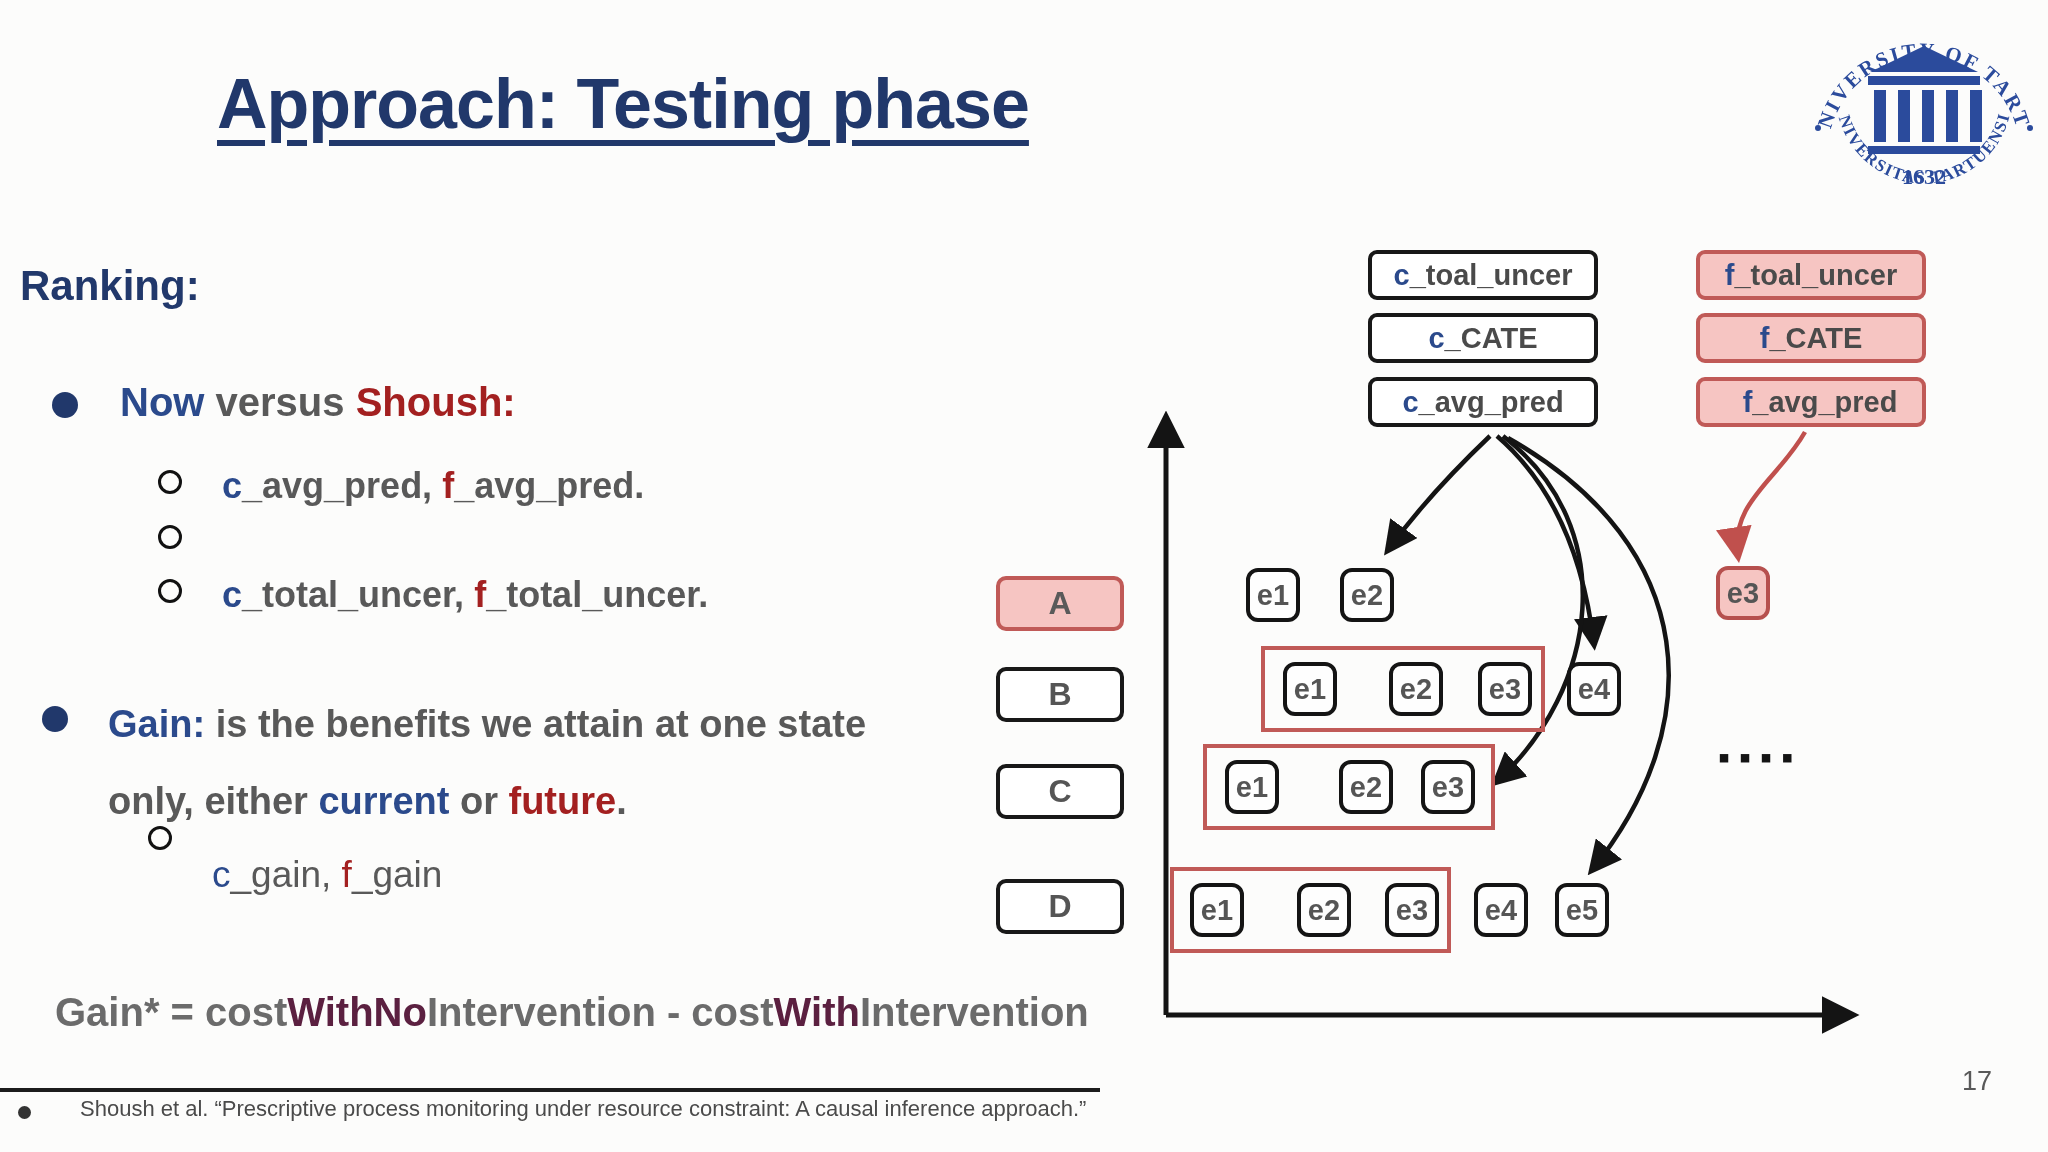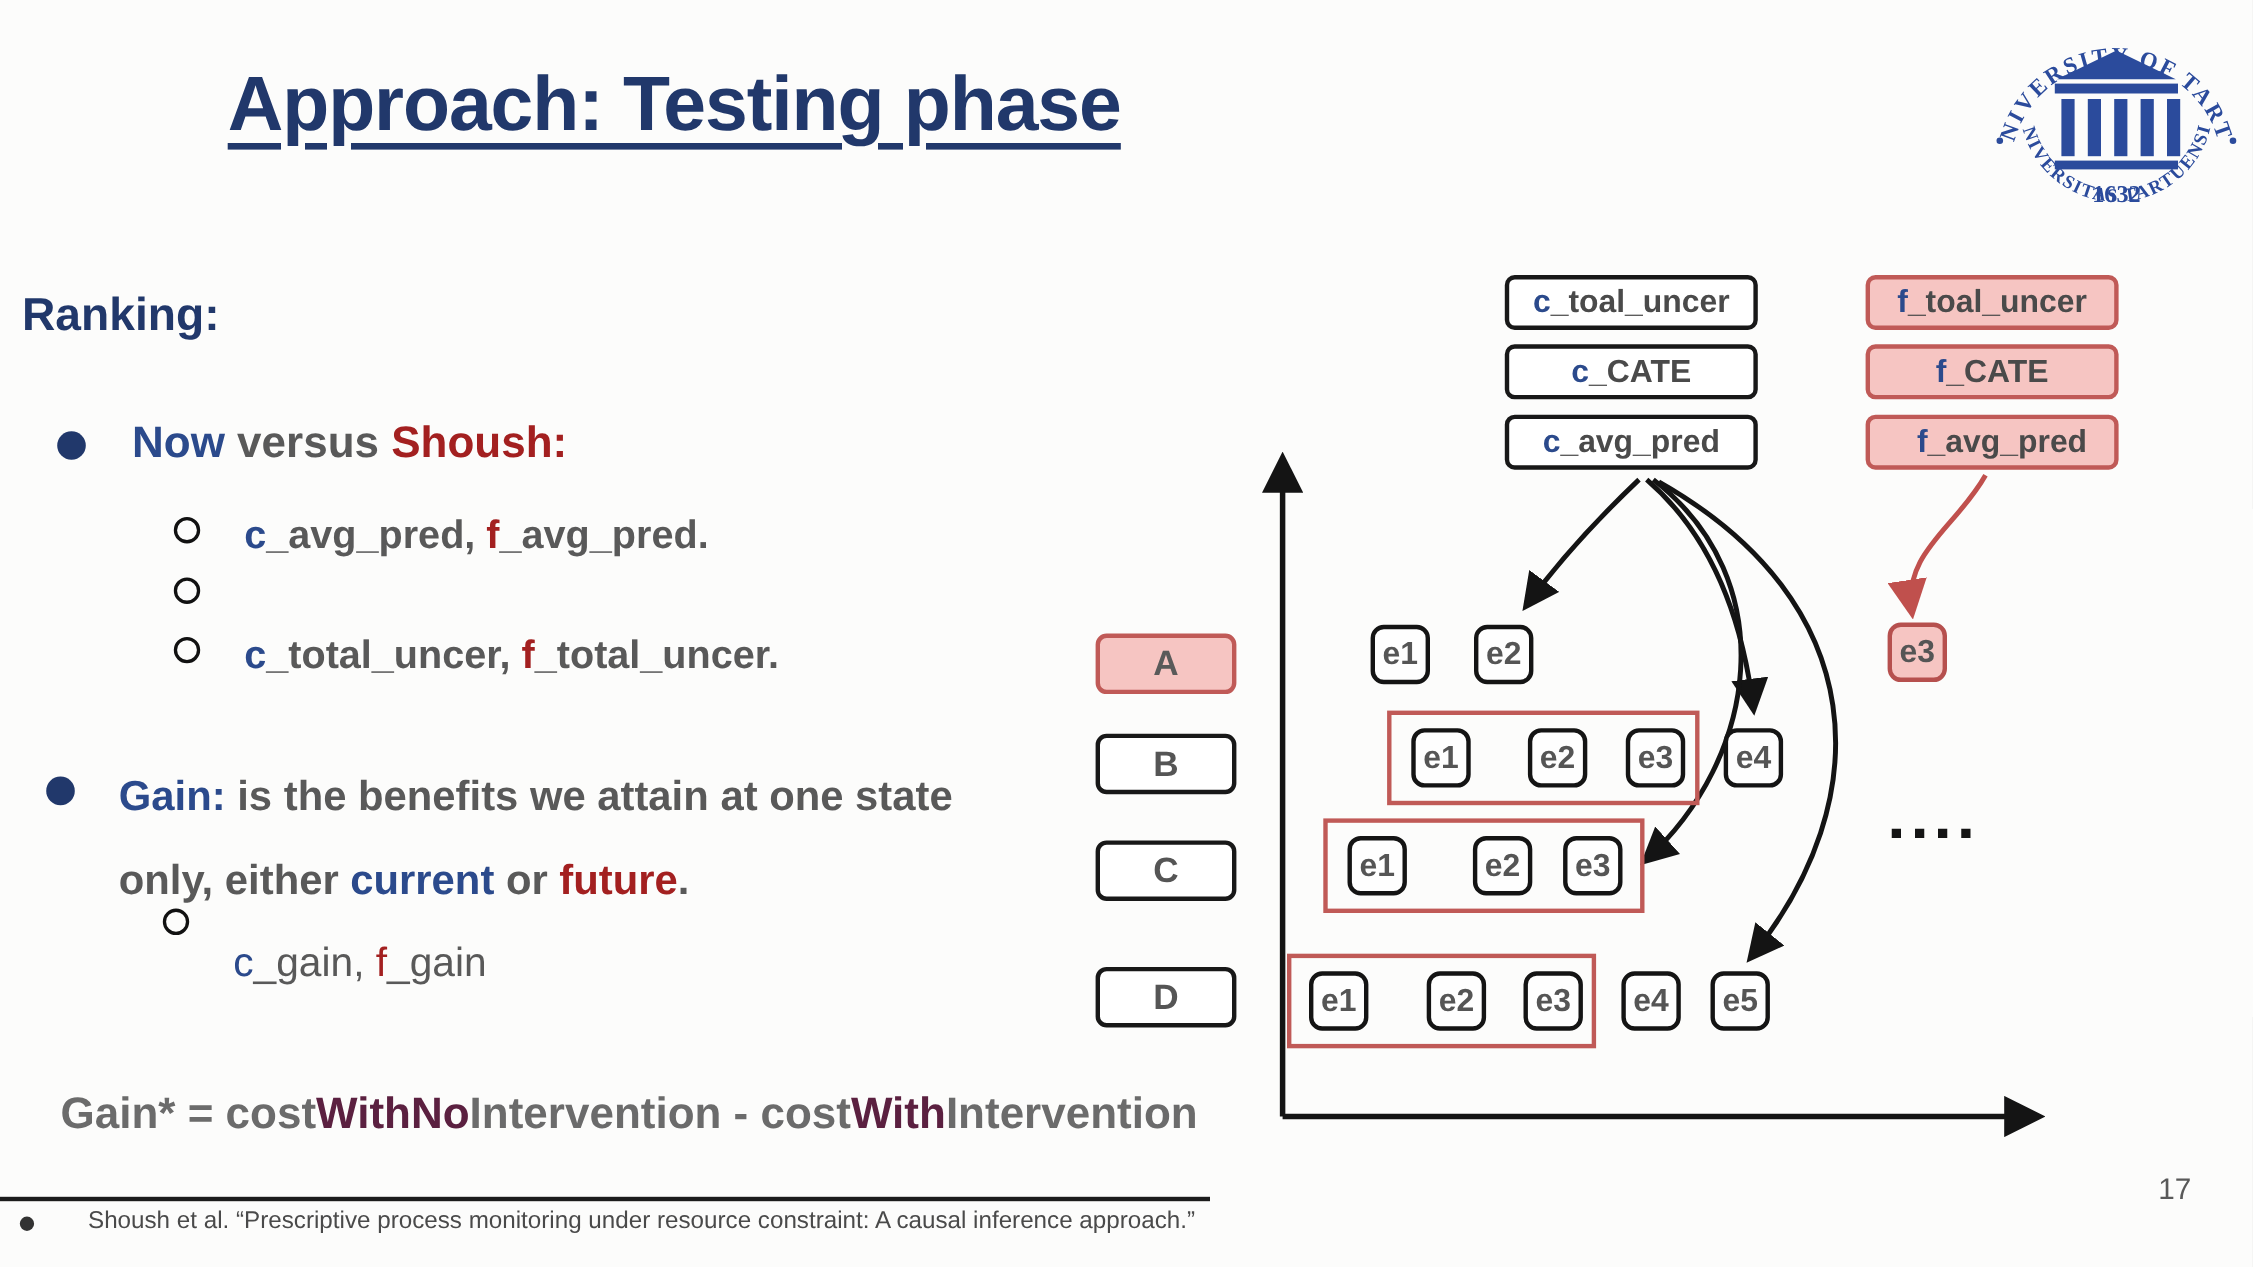--- a/index.html
+++ b/index.html
@@ -4,21 +4,21 @@
 <style>
   html,body{margin:0;padding:0;background:#e8e8e8;}
   .slide{
     position:relative;width:2048px;height:1152px;background:#fcfcfb;
     font-family:"Liberation Sans",sans-serif;overflow:hidden;
   }
   
   .title{
     position:absolute;left:205px;top:52px;font-size:70px;font-weight:800;
     color:#21386b;letter-spacing:-1px;text-decoration:underline;
-    text-decoration-thickness:6px;text-underline-offset:12px;margin:2px;
+    text-decoration-thickness:6px;text-underline-offset:12px;margin:12px;
   }
   .logo{position:absolute;left:1800px;top:6px;width:248px;height:230px;}
   
   .ranking{position:absolute;left:20px;top:262px;font-size:42px;font-weight:800;color:#21386b;}
   .b1dot{position:absolute;left:52px;top:392px;width:26px;height:26px;border-radius:50%;background:#21386b;}
   .bullet1{position:absolute;left:120px;top:380px;font-size:40px;font-weight:800;}
   .subdot{position:absolute;width:18px;height:18px;border-radius:50%;border:3px solid #111;background:transparent;}
   .sub{position:absolute;left:222px;font-size:36px;font-weight:800;color:#595959;margin-top:13px;}
   .blue{color:#2b4a8c;}
   .red{color:#a32020;}

